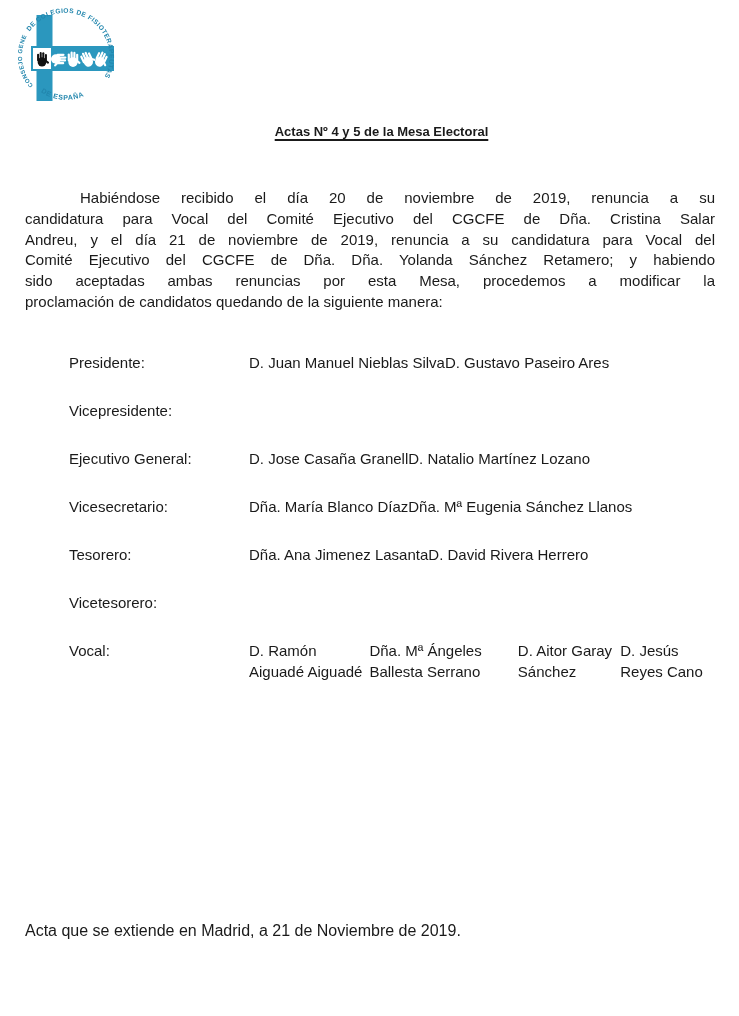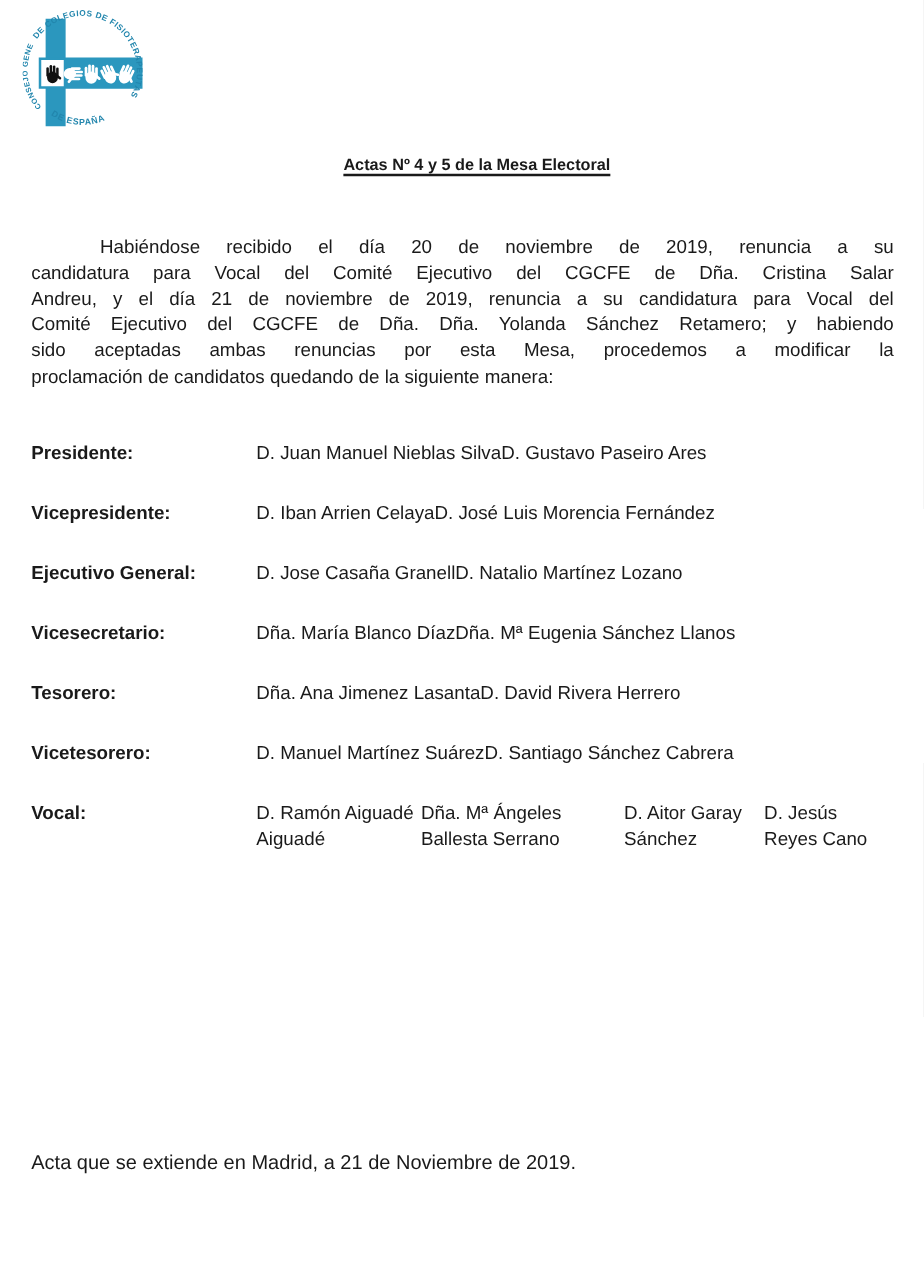--- a/index.html
+++ b/index.html
@@ -25,21 +25,21 @@
   }
   .para {
     position:absolute; top:188px; left:25px; width:690px;
     font-size:15px; line-height:20.8px;
   }
   .jline { text-align: justify; text-align-last: justify; white-space: normal; }
   .jline.indent { padding-left:55px; }
   .jline.last { text-align-last: left; }
   .roster { position:absolute; top:352px; left:25px; width:690px; }
   .group { display:flex; margin-bottom:27px; font-size:15px; line-height:21px; }
-  .group .label { width:180px; font-weight:bold; flex:0 0 180px; }
+  .group .label { width:180px; font-weight:normal; flex:0 0 180px;margin-left:44px; }
   .group .names { display:flex; flex-direction:row; }
   .closing {
     position:absolute; top:920px; left:25px; width:690px;
     font-size:16px; line-height:21px;
   }
 </style>
 </head>
 <body>
 
 <div class="page">
@@ -98,24 +98,20 @@
     <div class="group">
       <div class="label">Presidente:</div>
       <div class="names">
         <span>D. Juan Manuel Nieblas Silva</span>
         <span>D. Gustavo Paseiro Ares</span>
       </div>
     </div>
 
     <div class="group">
       <div class="label">Vicepresidente:</div>
-      <div class="names">
-        <span>D. Iban Arrien Celaya</span>
-        <span>D. José Luis Morencia Fernández</span>
-      </div>
     </div>
 
     <div class="group">
       <div class="label">Ejecutivo General:</div>
       <div class="names">
         <span>D. Jose Casaña Granell</span>
         <span>D. Natalio Martínez Lozano</span>
       </div>
     </div>
 
@@ -130,24 +126,20 @@
     <div class="group">
       <div class="label">Tesorero:</div>
       <div class="names">
         <span>Dña. Ana Jimenez Lasanta</span>
         <span>D. David Rivera Herrero</span>
       </div>
     </div>
 
     <div class="group">
       <div class="label">Vicetesorero:</div>
-      <div class="names">
-        <span>D. Manuel Martínez Suárez</span>
-        <span>D. Santiago Sánchez Cabrera</span>
-      </div>
     </div>
 
     <div class="group">
       <div class="label">Vocal:</div>
       <div class="names">
         <span>D. Ramón Aiguadé Aiguadé</span>
         <span>Dña. Mª Ángeles Ballesta Serrano</span>
         <span>D. Aitor Garay Sánchez</span>
         <span>D. Jesús Reyes Cano</span>
       </div>

